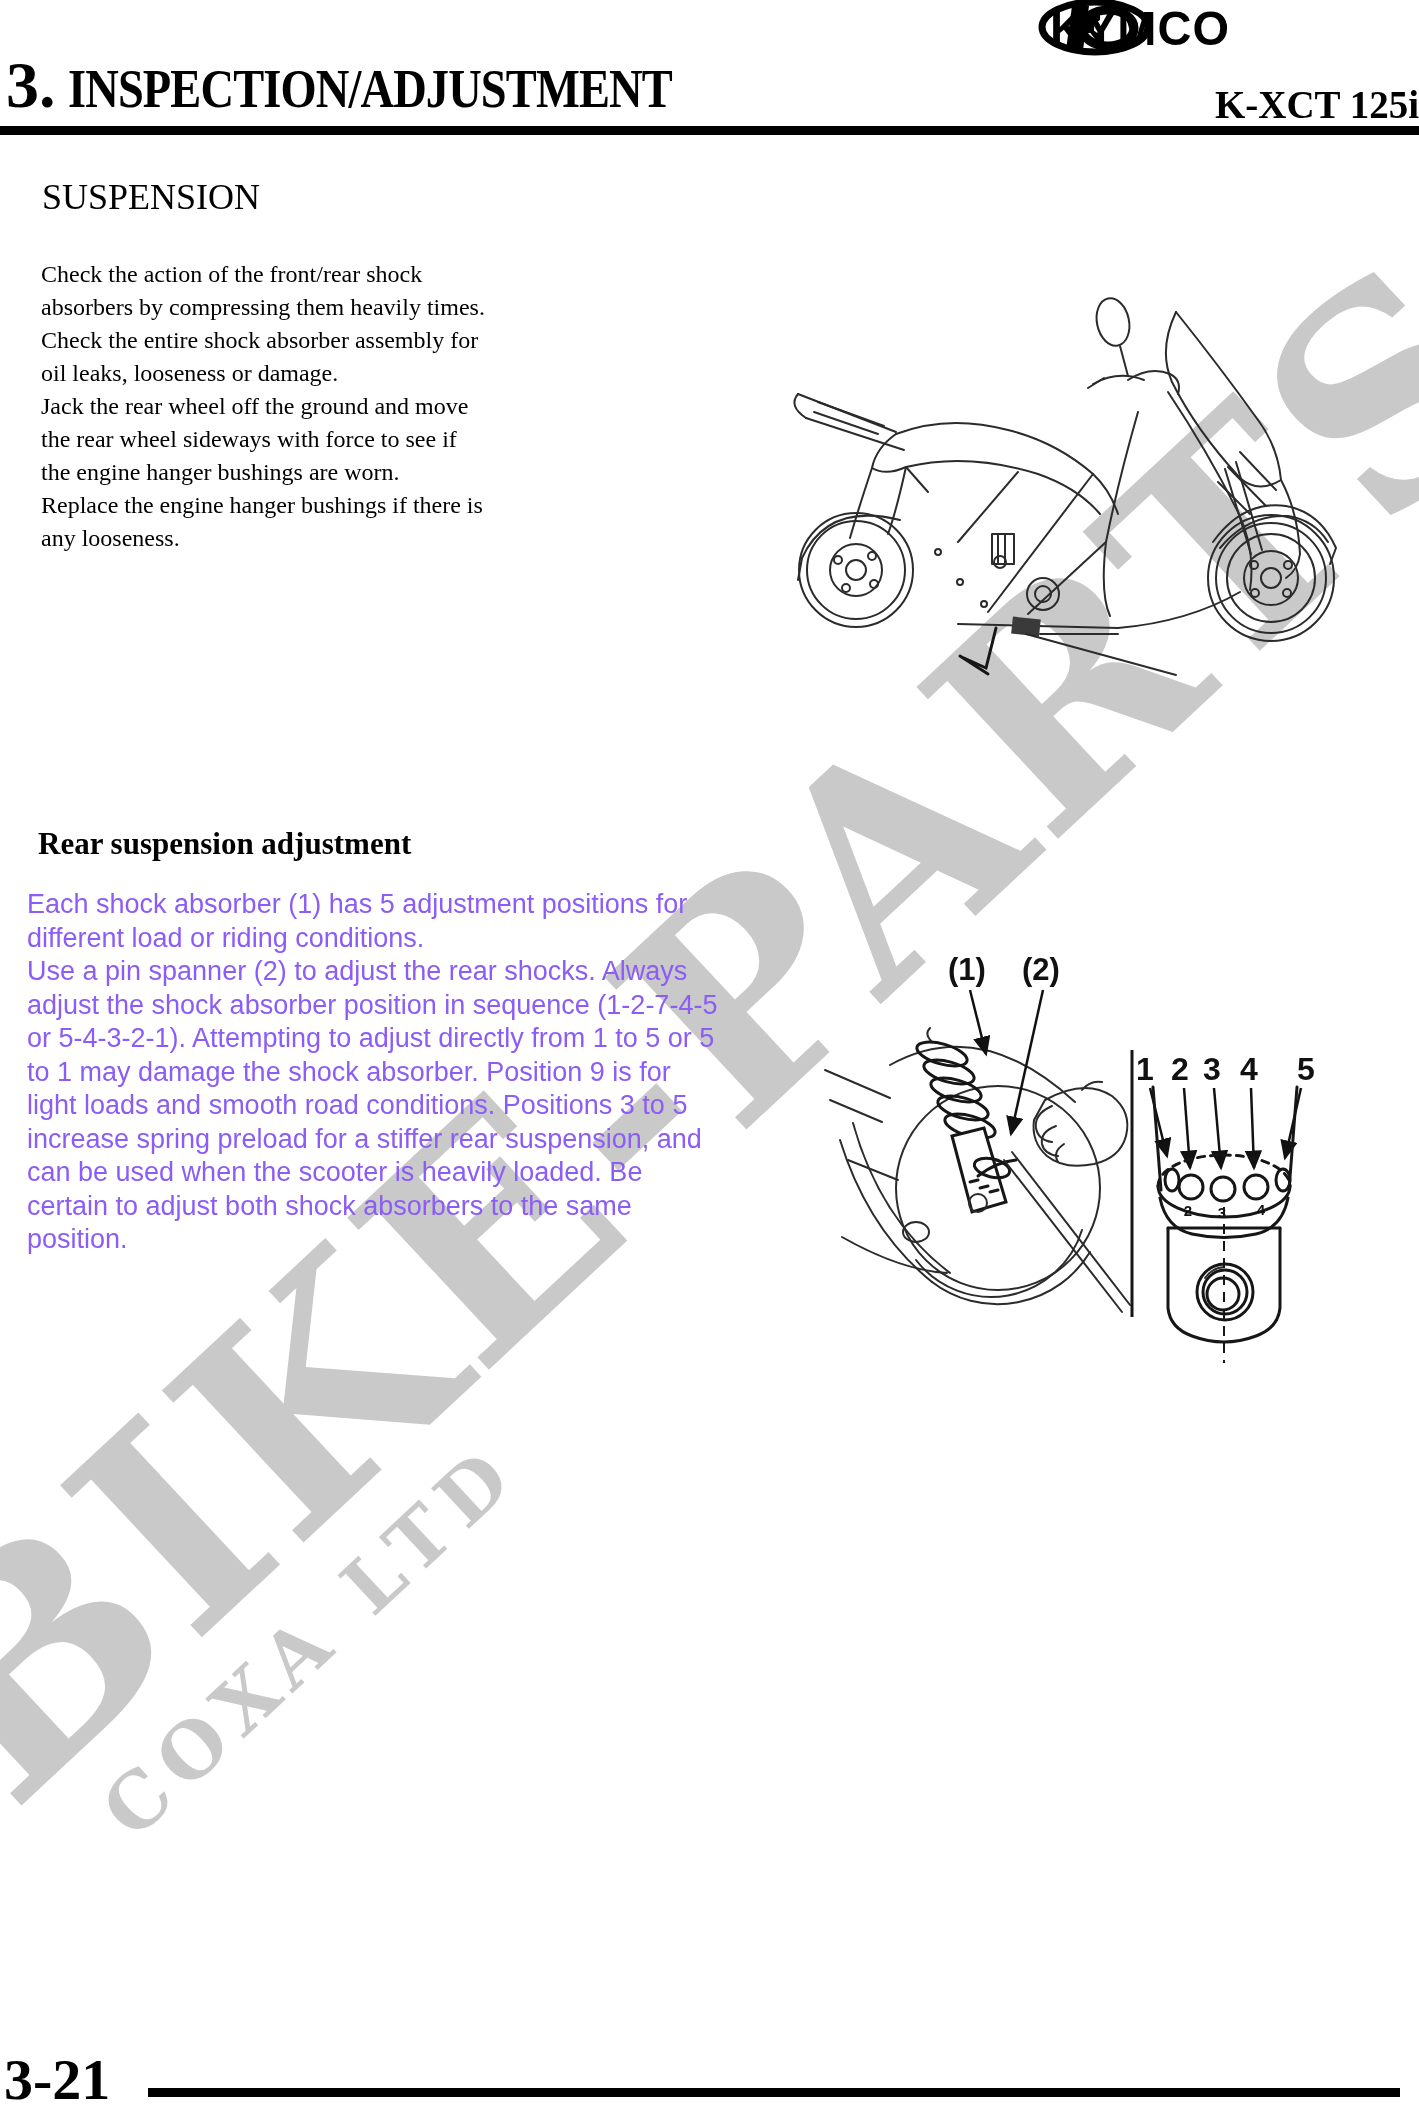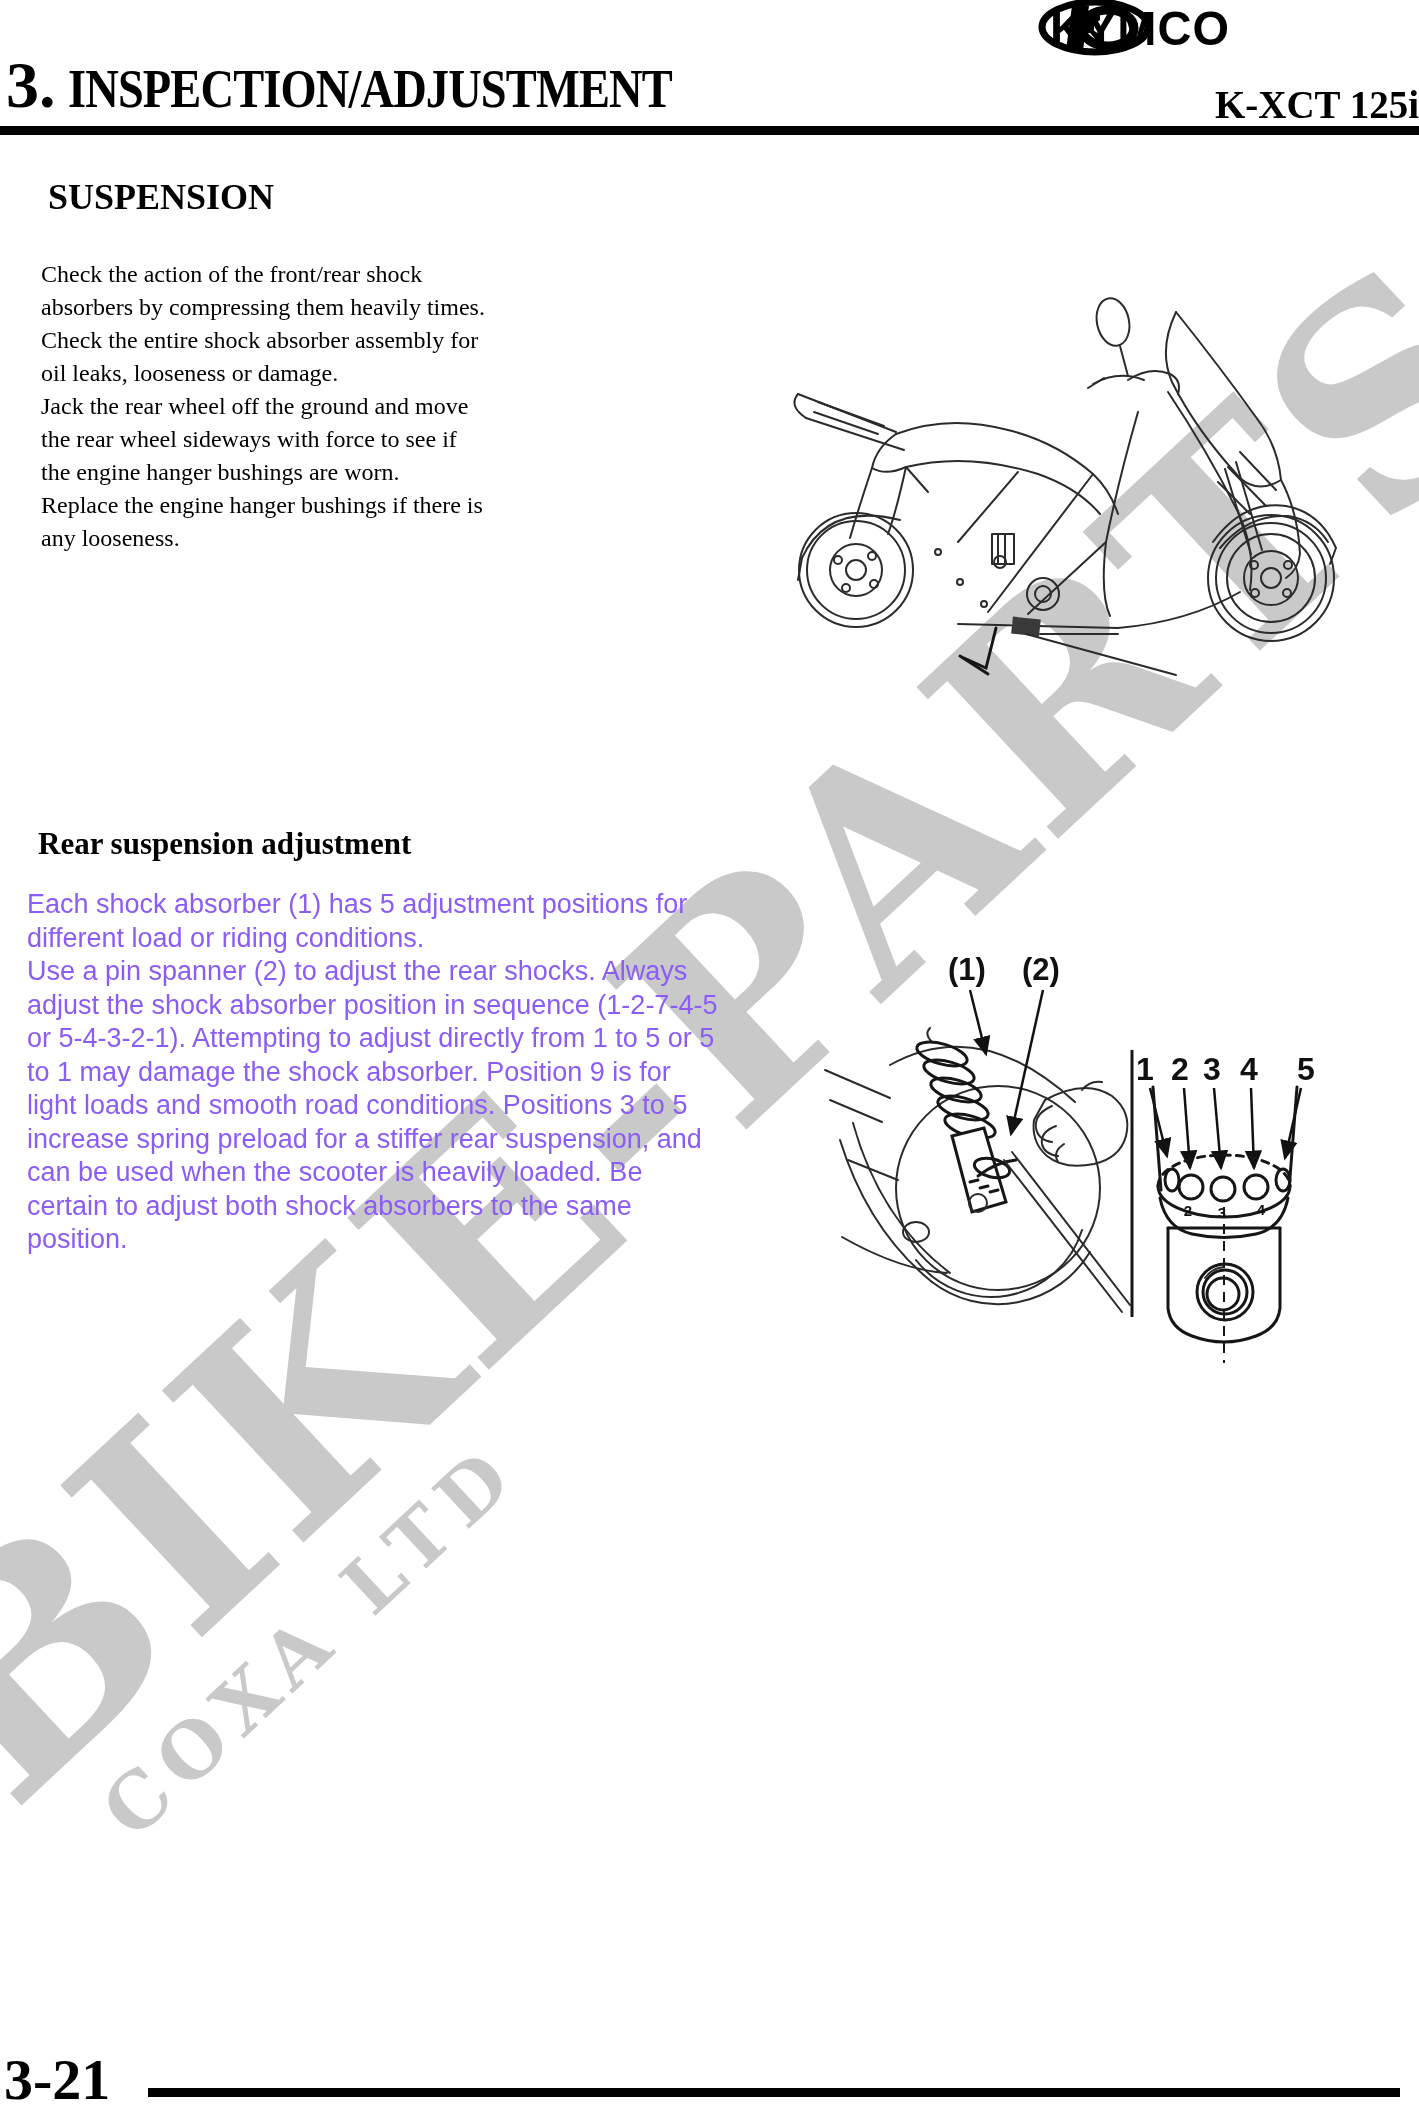--- a/index.html
+++ b/index.html
@@ -20,21 +20,21 @@
   #logo-text{font-family:"Liberation Sans",sans-serif;font-weight:bold;font-size:47px;
              letter-spacing:1px;color:#000;transform:scaleY(1.02);margin-left:14px;}
   #title-row{left:6px;top:52px;width:1407px;height:78px;z-index:2;display:flex;align-items:baseline;}
   #sec-num{font-weight:bold;font-size:66px;line-height:1;}
   #sec-title{font-weight:bold;font-size:54px;line-height:1;display:inline-block;
              transform:scaleX(.86);transform-origin:left bottom;margin-left:12px;letter-spacing:-1px;}
   #model{right:0;top:82px;font-weight:bold;font-size:39px;z-index:2;}
   #header-rule{left:0;top:126px;width:1419px;height:9px;background:#000;z-index:2;}
 
   
-  #h-susp{left:48px;top:176px;font-weight:bold;font-size:36px;z-index:2;}
+  #h-susp{left:42px;top:176px;font-weight:normal;font-size:36px;z-index:2;}
   #para1{left:41px;top:258px;font-size:24px;line-height:33px;z-index:2;white-space:nowrap;}
   #h-rear{left:38px;top:826px;font-weight:bold;font-size:31px;z-index:2;}
   #para2{left:27px;top:888px;font-family:"Liberation Sans",sans-serif;font-size:27px;
          line-height:33.5px;z-index:2;color:#8b5cf6;white-space:nowrap;}
 
   
   svg{position:absolute;z-index:1;overflow:visible;}
   .ln{stroke:#2b2b2b;stroke-width:2;fill:none;stroke-linecap:round;stroke-linejoin:round;}
   .lnb{stroke:#161616;stroke-width:3;fill:none;stroke-linecap:round;}
   .fig-label{font-family:"Liberation Sans",sans-serif;font-weight:bold;fill:#111;}

